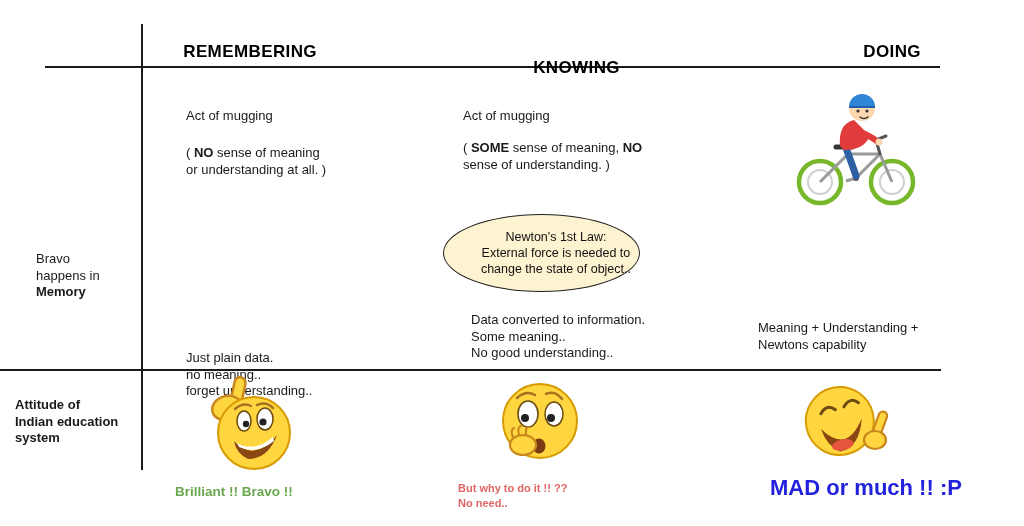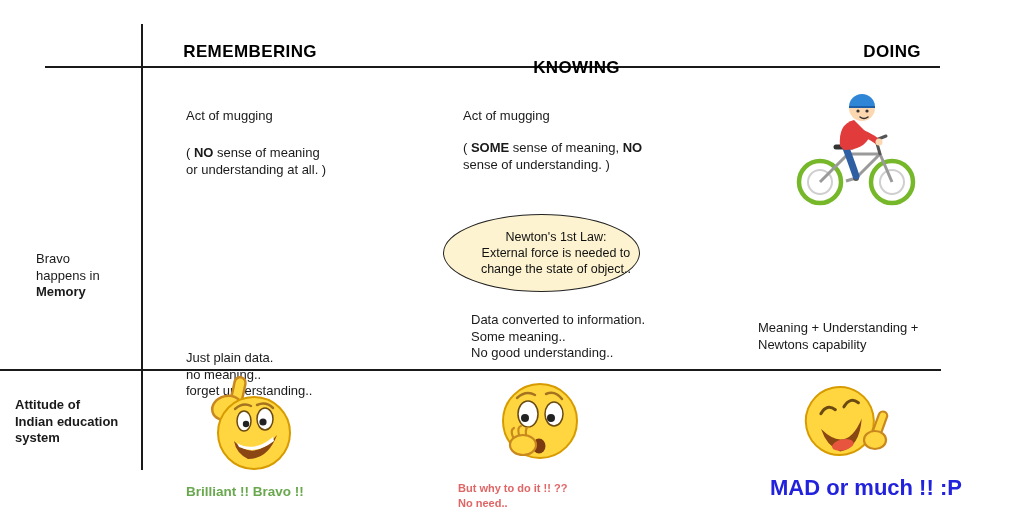--- a/index.html
+++ b/index.html
@@ -69,21 +69,21 @@
     <path d="M33,34 q8,-7 16,-3" fill="none" stroke="#a5731f" stroke-width="2.5" stroke-linecap="round"></path>
     <path d="M55,30 q9,-4 16,3" fill="none" stroke="#a5731f" stroke-width="2.5" stroke-linecap="round"></path>
     <ellipse cx="42" cy="46" rx="7" ry="10" fill="#fff" stroke="#6b4a12" stroke-width="1.5"></ellipse>
     <ellipse cx="63" cy="44" rx="8" ry="11" fill="#fff" stroke="#6b4a12" stroke-width="1.5"></ellipse>
     <circle cx="44" cy="49" r="3.2" fill="#222"></circle>
     <circle cx="61" cy="47" r="3.6" fill="#222"></circle>
     <path d="M32,66 Q52,88 75,60 Q66,84 46,84 Q34,78 32,66 Z" fill="#8a4613"></path>
     <path d="M35,68 Q52,78 71,62 L72,66 Q54,80 37,72 Z" fill="#fff"></path>
   </svg>
 
-  <div class="abs caption-green" style="left:186px; top:484px;">Brilliant !! Bravo !!</div>
+  <div class="abs caption-green" style="left:175px; top:484px;">Brilliant !! Bravo !!</div>
 
   <div class="abs txt" style="left:463px; top:108px;">Act of mugging</div>
 
   <div class="abs txt" style="left:463px; top:140px;">
     <span>( </span><b>SOME</b><span> sense of meaning, </span><b>NO</b><br>
     <span>sense of understanding. )</span>
   </div>
 
   <div class="abs bubble" style="left:443px; top:214px; width:197px; height:78px;justify-content:flex-end;">
     <div class="bubble-text">Newton's 1st Law:

